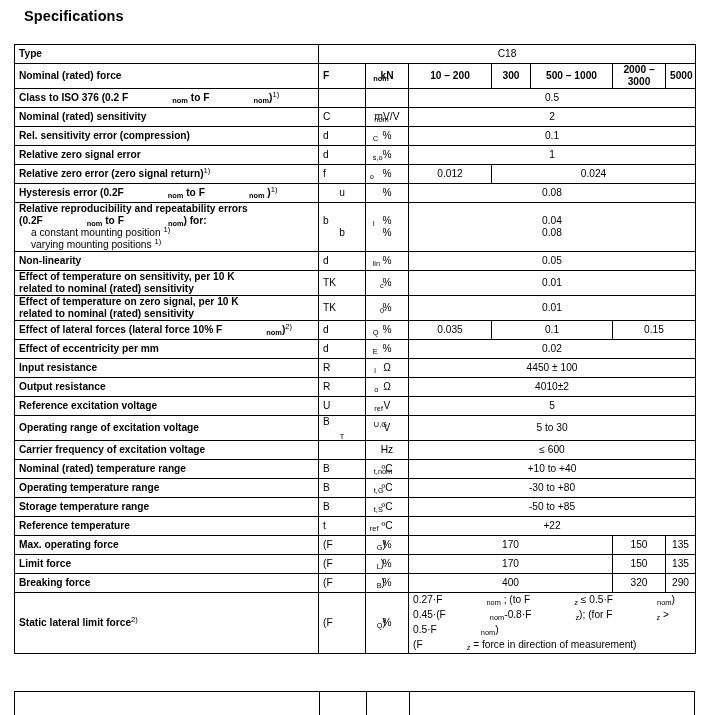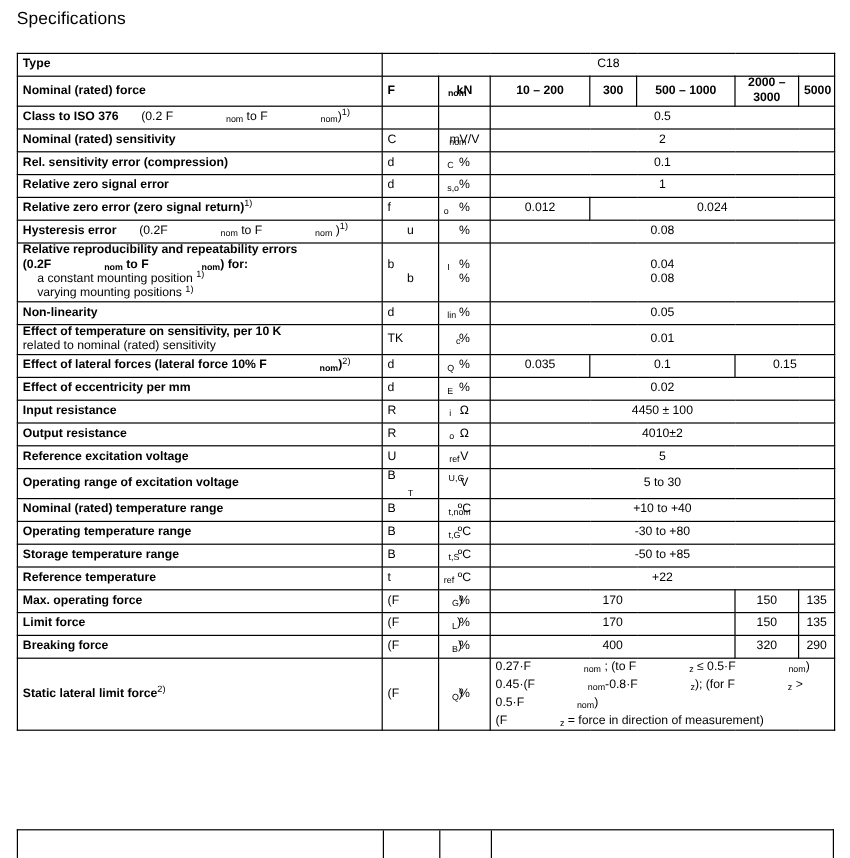--- a/index.html
+++ b/index.html
@@ -15,24 +15,24 @@
     overflow: hidden;
   }
   #page {
     position: relative;
     width: 708px;
     height: 715px;
     background: #ffffff;
   }
   #title {
     position: absolute;
-    left: 14px;
+    left: 24px;
     top: 8px;
     font-size: 14.5px;
-    font-weight: normal;
+    font-weight: bold;
     letter-spacing: 0.1px;
   }
   #table-wrap {
     position: absolute;
     left: 14px;
     top: 44px;
     width: 681px;
   }
   table.spec {
     border-collapse: collapse;
@@ -63,22 +63,21 @@
     text-align: left;
     padding-left: 7px;
   }
   td.sym, td.unit, td.val {
     text-align: center;
     font-weight: normal;
   }
   td.sym { font-weight: normal; }
   td.unit { font-weight: normal; }
   .light {
-    font-weight: normal;
-    margin-left: 16px;
+    font-weight: bold;
   }
   .sub {
     font-size: 7.4px;
     vertical-align: baseline;
     position: relative;
     top: 2px;
     padding-left: 44px;
   }
   .sup {
     font-size: 7.4px;
@@ -90,21 +89,21 @@
     font-size: 7.6px;
     vertical-align: baseline;
     position: relative;
     top: -4px;
     font-weight: normal;
   }
   td.tall2 { height: 38px; }
   td.repro { height: 57px; }
   .l2 {
     display: block;
-    font-weight: normal;
+    font-weight: bold;
   }
   .l1b { display: block; font-weight: bold; }
   .indent { padding-left: 12px; display: block; font-weight: normal; }
   .stack { display: block; text-align: center; }
   td.multi-val { height: 57px; }
   .vline { display: block; text-align: left; line-height: 1.45; }
   #bottom-stub {
     position: absolute;
     left: 14px;
     top: 691px;
@@ -260,20 +259,29 @@
         <tr>
           <td class="label tall2">
             <span class="l1b">Effect of temperature on sensitivity, per 10 K</span>
             <span class="l2">related to nominal (rated) sensitivity</span>
           </td>
           <td class="sym tall2">TK<span class="sub">c</span></td>
           <td class="unit tall2">%</td>
           <td class="val tall2" colspan="5">0.01</td>
         </tr>
 
+        <tr>
+          <td class="label tall2">
+            <span class="l1b">Effect of temperature on zero signal, per 10 K</span>
+            <span class="l2">related to nominal (rated) sensitivity</span>
+          </td>
+          <td class="sym tall2">TK<span class="sub">0</span></td>
+          <td class="unit tall2">%</td>
+          <td class="val tall2" colspan="5">0.01</td>
+        </tr>
 
         <tr>
           <td class="label">
             <span>Effect of lateral forces (lateral force 10% F<span class="sub">nom</span>)</span><span class="sup-n">2)</span>
           </td>
           <td class="sym">d<span class="sub">Q</span></td>
           <td class="unit">%</td>
           <td class="val">0.035</td>
           <td class="val" colspan="2">0.1</td>
           <td class="val" colspan="2">0.15</td>
@@ -309,20 +317,26 @@
           <td class="val" colspan="5">5</td>
         </tr>
 
         <tr>
           <td class="label">Operating range of excitation voltage</td>
           <td class="sym">B<span class="sub">U,G T</span></td>
           <td class="unit">V</td>
           <td class="val" colspan="5">5 to 30</td>
         </tr>
 
+        <tr>
+          <td class="label">Carrier frequency of excitation voltage</td>
+          <td class="sym"></td>
+          <td class="unit">Hz</td>
+          <td class="val" colspan="5">≤ 600</td>
+        </tr>
 
         <tr>
           <td class="label">Nominal (rated) temperature range</td>
           <td class="sym">B<span class="sub">t,nom</span></td>
           <td class="unit">ºC</td>
           <td class="val" colspan="5">+10 to +40</td>
         </tr>
 
         <tr>
           <td class="label">Operating temperature range</td>

